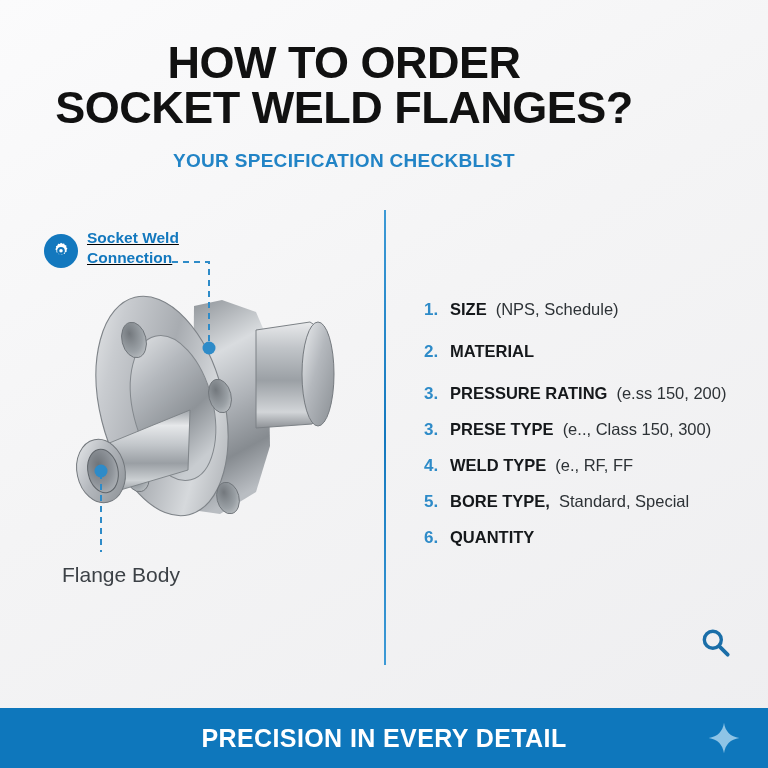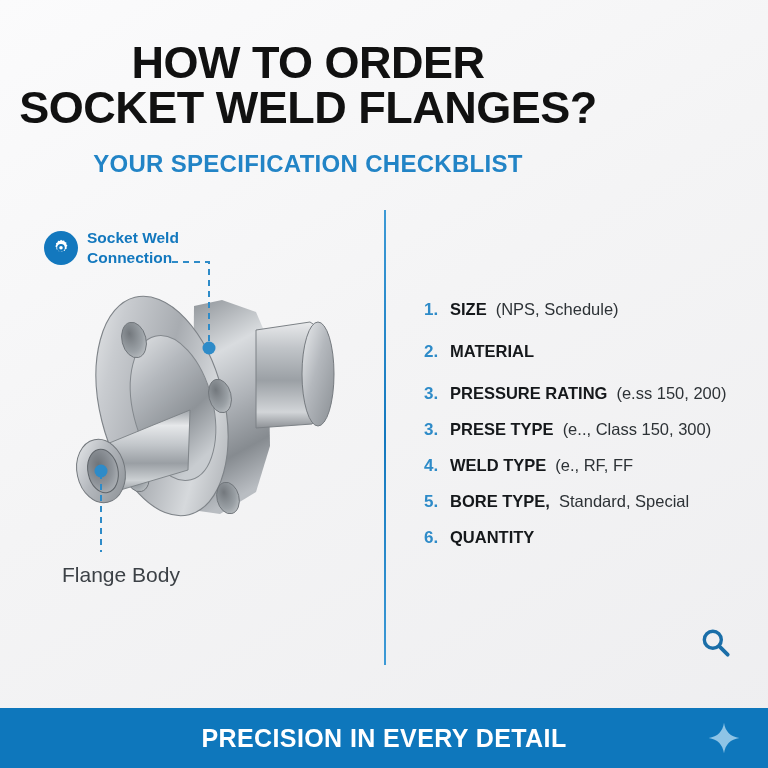--- a/index.html
+++ b/index.html
@@ -21,34 +21,35 @@
     overflow: hidden;
   }
 
   
   .header {
     position: absolute;
     top: 40px;
     left: 0;
     width: 616px;
     text-align: center;
+    padding-left: 36px;
   }
   .title-line {
     font-family: "Liberation Sans", sans-serif;
     font-weight: bold;
     color: #111111;
     letter-spacing: -0.5px;
     line-height: 1.0;
     white-space: nowrap;
   }
   .title-line-1 { font-size: 45px; }
   .title-line-2 { font-size: 45px; }
   .subtitle {
     margin-top: 20px;
-    font-size: 24px;
+    font-size: 19px;
     font-weight: bold;
     color: #2284c6;
     letter-spacing: 0.3px;
   }
 
   
   .divider {
     position: absolute;
     left: 384px;
     top: 210px;
@@ -72,22 +73,23 @@
     width: 330px;
     height: 290px;
   }
 
   
   .callout-top {
     position: absolute;
     left: 44px;
     top: 28px;
     display: flex;
-    align-items: center;
+    align-items: flex-end;
     gap: 9px;
+    text-decoration: underline;
   }
   .gear-badge {
     width: 34px;
     height: 34px;
     border-radius: 50%;
     background: #1378be;
     display: flex;
     align-items: center;
     justify-content: center;
     flex: none;

